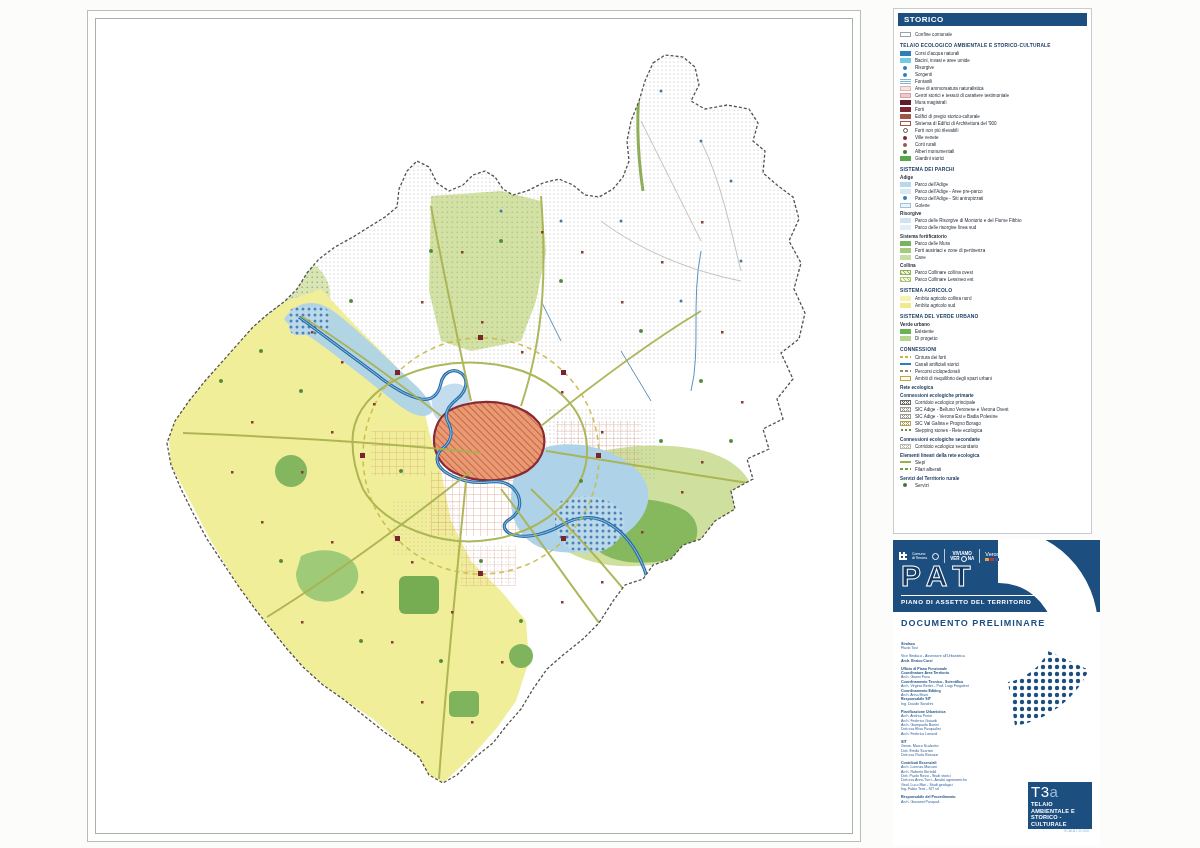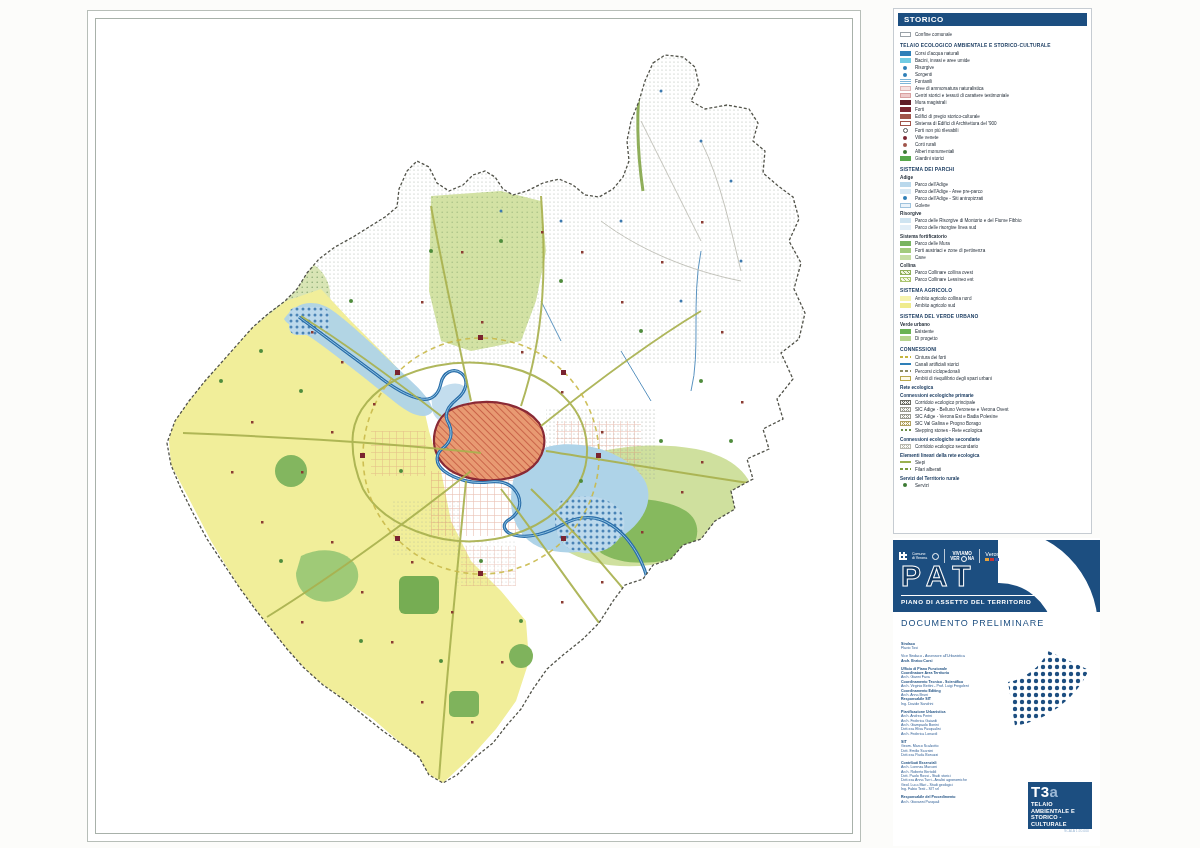--- a/index.html
+++ b/index.html
@@ -37,28 +37,28 @@
   .logo-ring{width:7px;height:7px;border:1.4px solid #fff;border-radius:50%;box-sizing:border-box;}
   .viviamo{font-size:4.6px;font-weight:bold;line-height:5px;display:flex;flex-direction:column;align-items:center;}
   .viviamo .row2{display:flex;align-items:center;gap:1px;}
   .logo-sep{width:1px;height:14px;background:rgba(255,255,255,.7);}
   .flag-row{display:flex;gap:1px;margin-top:1px;}
   .flag{width:4px;height:3px;}
   .pat{position:absolute;left:8px;top:23px;font-size:30px;font-weight:bold;color:#123a63;
     letter-spacing:7px;-webkit-text-stroke:1px #ffffff;line-height:30px;}
   .pat-strip{position:absolute;left:8px;top:57px;width:152px;border-top:1px solid #fff;
     color:#fff;font-size:6.2px;font-weight:bold;letter-spacing:.6px;padding-top:1.5px;}
-  .docprel{position:absolute;left:8px;top:80px;color:#1c4e80;font-size:9px;font-weight:normal;letter-spacing:1px;}
+  .docprel{position:absolute;left:8px;top:80px;color:#1c4e80;font-size:9px;font-weight:bold;letter-spacing:1px;}
   .credits{position:absolute;left:8px;top:104px;width:128px;}
   .cr-line{font-size:3.6px;line-height:4.4px;color:#2f5f96;white-space:nowrap;}
   .cr-line.b{font-weight:bold;color:#1c4e80;}
   .cr-gap{height:3.5px;}
   .t3a-box{position:absolute;left:135px;top:244px;width:64px;height:47px;background:#1c4e80;
     color:#fff;box-sizing:border-box;padding:2px 3px;}
-  .t3a-code{font-size:15px;font-weight:bold;line-height:15px;letter-spacing:.5px;}
+  .t3a-code{font-size:15px;font-weight:normal;line-height:15px;letter-spacing:.5px;}
   .t3a-code .lt{color:#9db9d6;}
   .t3a-title{font-size:5.6px;font-weight:bold;line-height:6.5px;letter-spacing:.2px;margin-top:2px;}
   .t3a-scale{font-size:3.4px;color:#9db9d6;text-align:right;margin-top:1.5px;}
 </style>
 </head>
 <body>
 
 <div class="sheet-outer">
   <div class="sheet-inner">
     <svg class="map-svg" viewBox="95 18 756 814">

